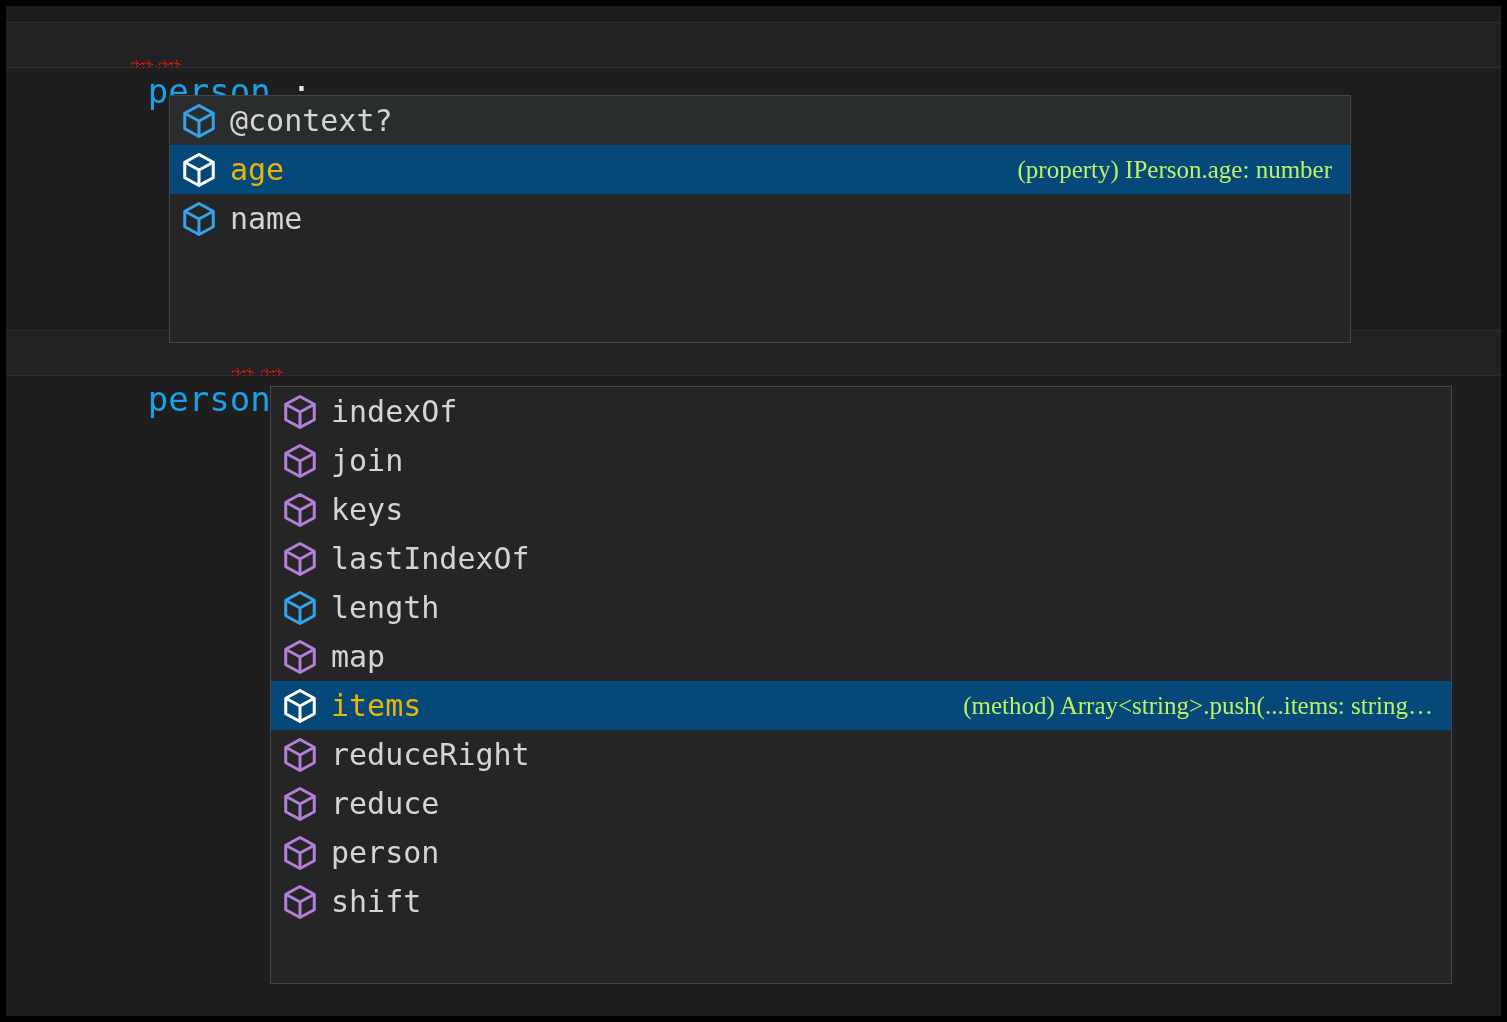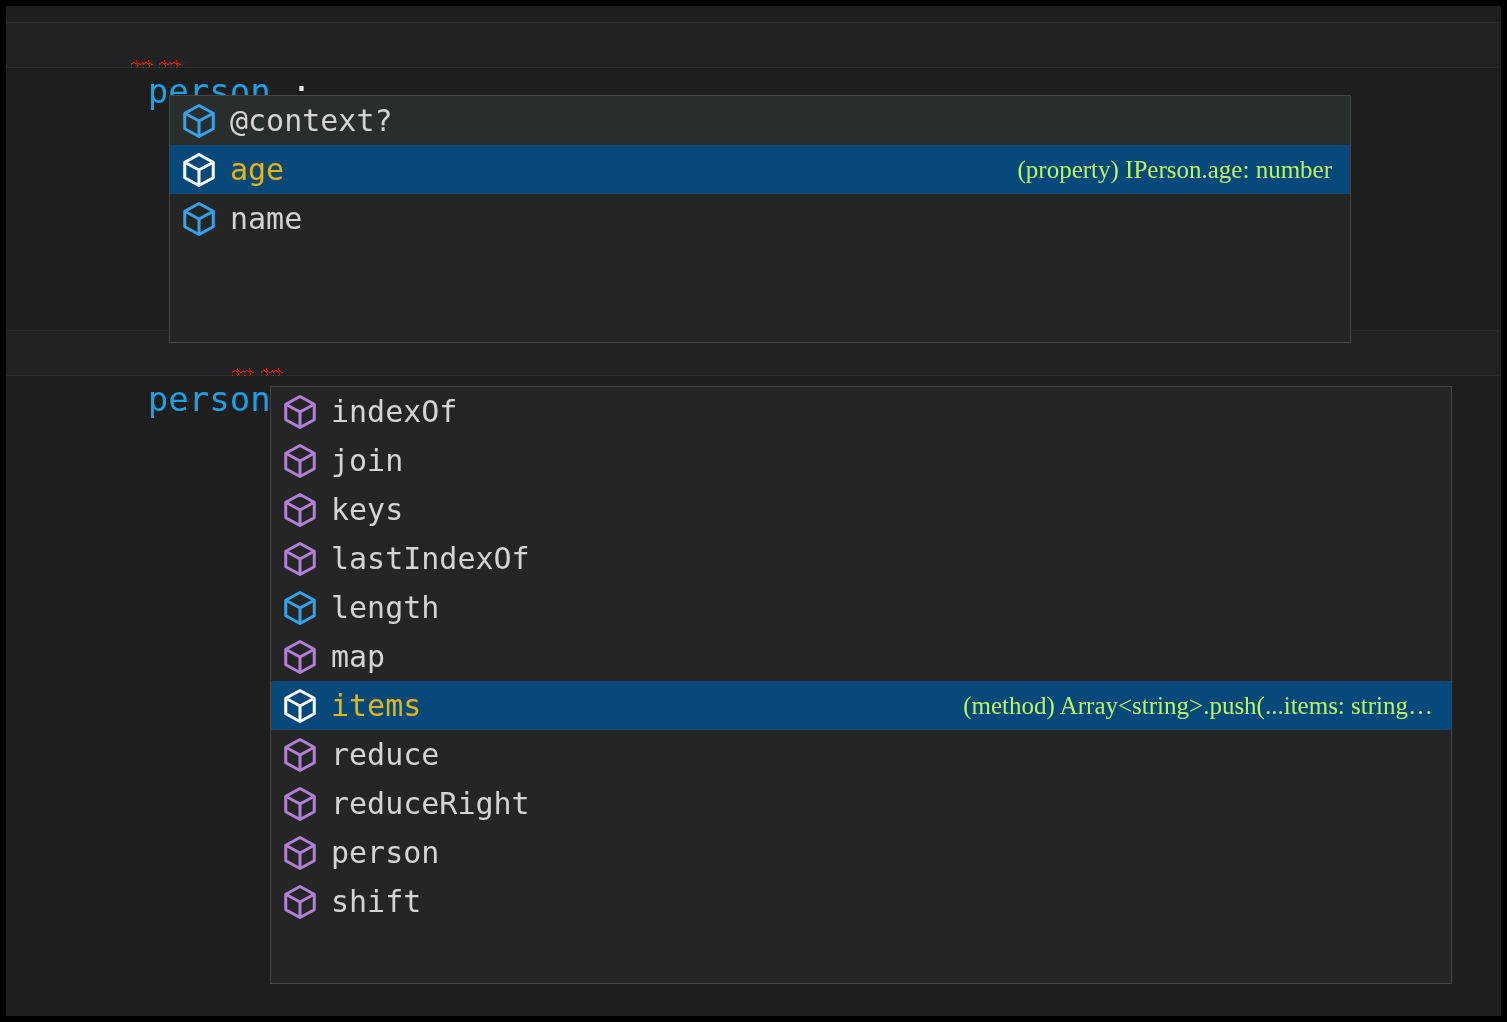--- a/index.html
+++ b/index.html
@@ -232,28 +232,28 @@
             <path d="M3 7.1 L12 12 L21 7.1 M12 12 L12 21.8" fill="none" stroke="#ffffff" stroke-width="1.9" stroke-linejoin="round"></path>
           </svg>
           <span class="row-label">items</span>
           <span class="row-detail">(method) Array&lt;string&gt;.push(...items: string…</span>
         </div>
         <div class="suggest-row">
           <svg class="sym-icon" viewBox="0 0 24 24">
             <path d="M12 2.2 L21 7.1 L21 16.9 L12 21.8 L3 16.9 L3 7.1 Z" fill="none" stroke="#b180d7" stroke-width="1.9" stroke-linejoin="round"></path>
             <path d="M3 7.1 L12 12 L21 7.1 M12 12 L12 21.8" fill="none" stroke="#b180d7" stroke-width="1.9" stroke-linejoin="round"></path>
           </svg>
+          <span class="row-label">reduceRight</span>
+        </div>
+        <div class="suggest-row">
+          <svg class="sym-icon" viewBox="0 0 24 24">
+            <path d="M12 2.2 L21 7.1 L21 16.9 L12 21.8 L3 16.9 L3 7.1 Z" fill="none" stroke="#b180d7" stroke-width="1.9" stroke-linejoin="round"></path>
+            <path d="M3 7.1 L12 12 L21 7.1 M12 12 L12 21.8" fill="none" stroke="#b180d7" stroke-width="1.9" stroke-linejoin="round"></path>
+          </svg>
           <span class="row-label">reduce</span>
-        </div>
-        <div class="suggest-row">
-          <svg class="sym-icon" viewBox="0 0 24 24">
-            <path d="M12 2.2 L21 7.1 L21 16.9 L12 21.8 L3 16.9 L3 7.1 Z" fill="none" stroke="#b180d7" stroke-width="1.9" stroke-linejoin="round"></path>
-            <path d="M3 7.1 L12 12 L21 7.1 M12 12 L12 21.8" fill="none" stroke="#b180d7" stroke-width="1.9" stroke-linejoin="round"></path>
-          </svg>
-          <span class="row-label">reduceRight</span>
         </div>
         <div class="suggest-row">
           <svg class="sym-icon" viewBox="0 0 24 24">
             <path d="M12 2.2 L21 7.1 L21 16.9 L12 21.8 L3 16.9 L3 7.1 Z" fill="none" stroke="#b180d7" stroke-width="1.9" stroke-linejoin="round"></path>
             <path d="M3 7.1 L12 12 L21 7.1 M12 12 L12 21.8" fill="none" stroke="#b180d7" stroke-width="1.9" stroke-linejoin="round"></path>
           </svg>
           <span class="row-label">person</span>
         </div>
         <div class="suggest-row">
           <svg class="sym-icon" viewBox="0 0 24 24">

